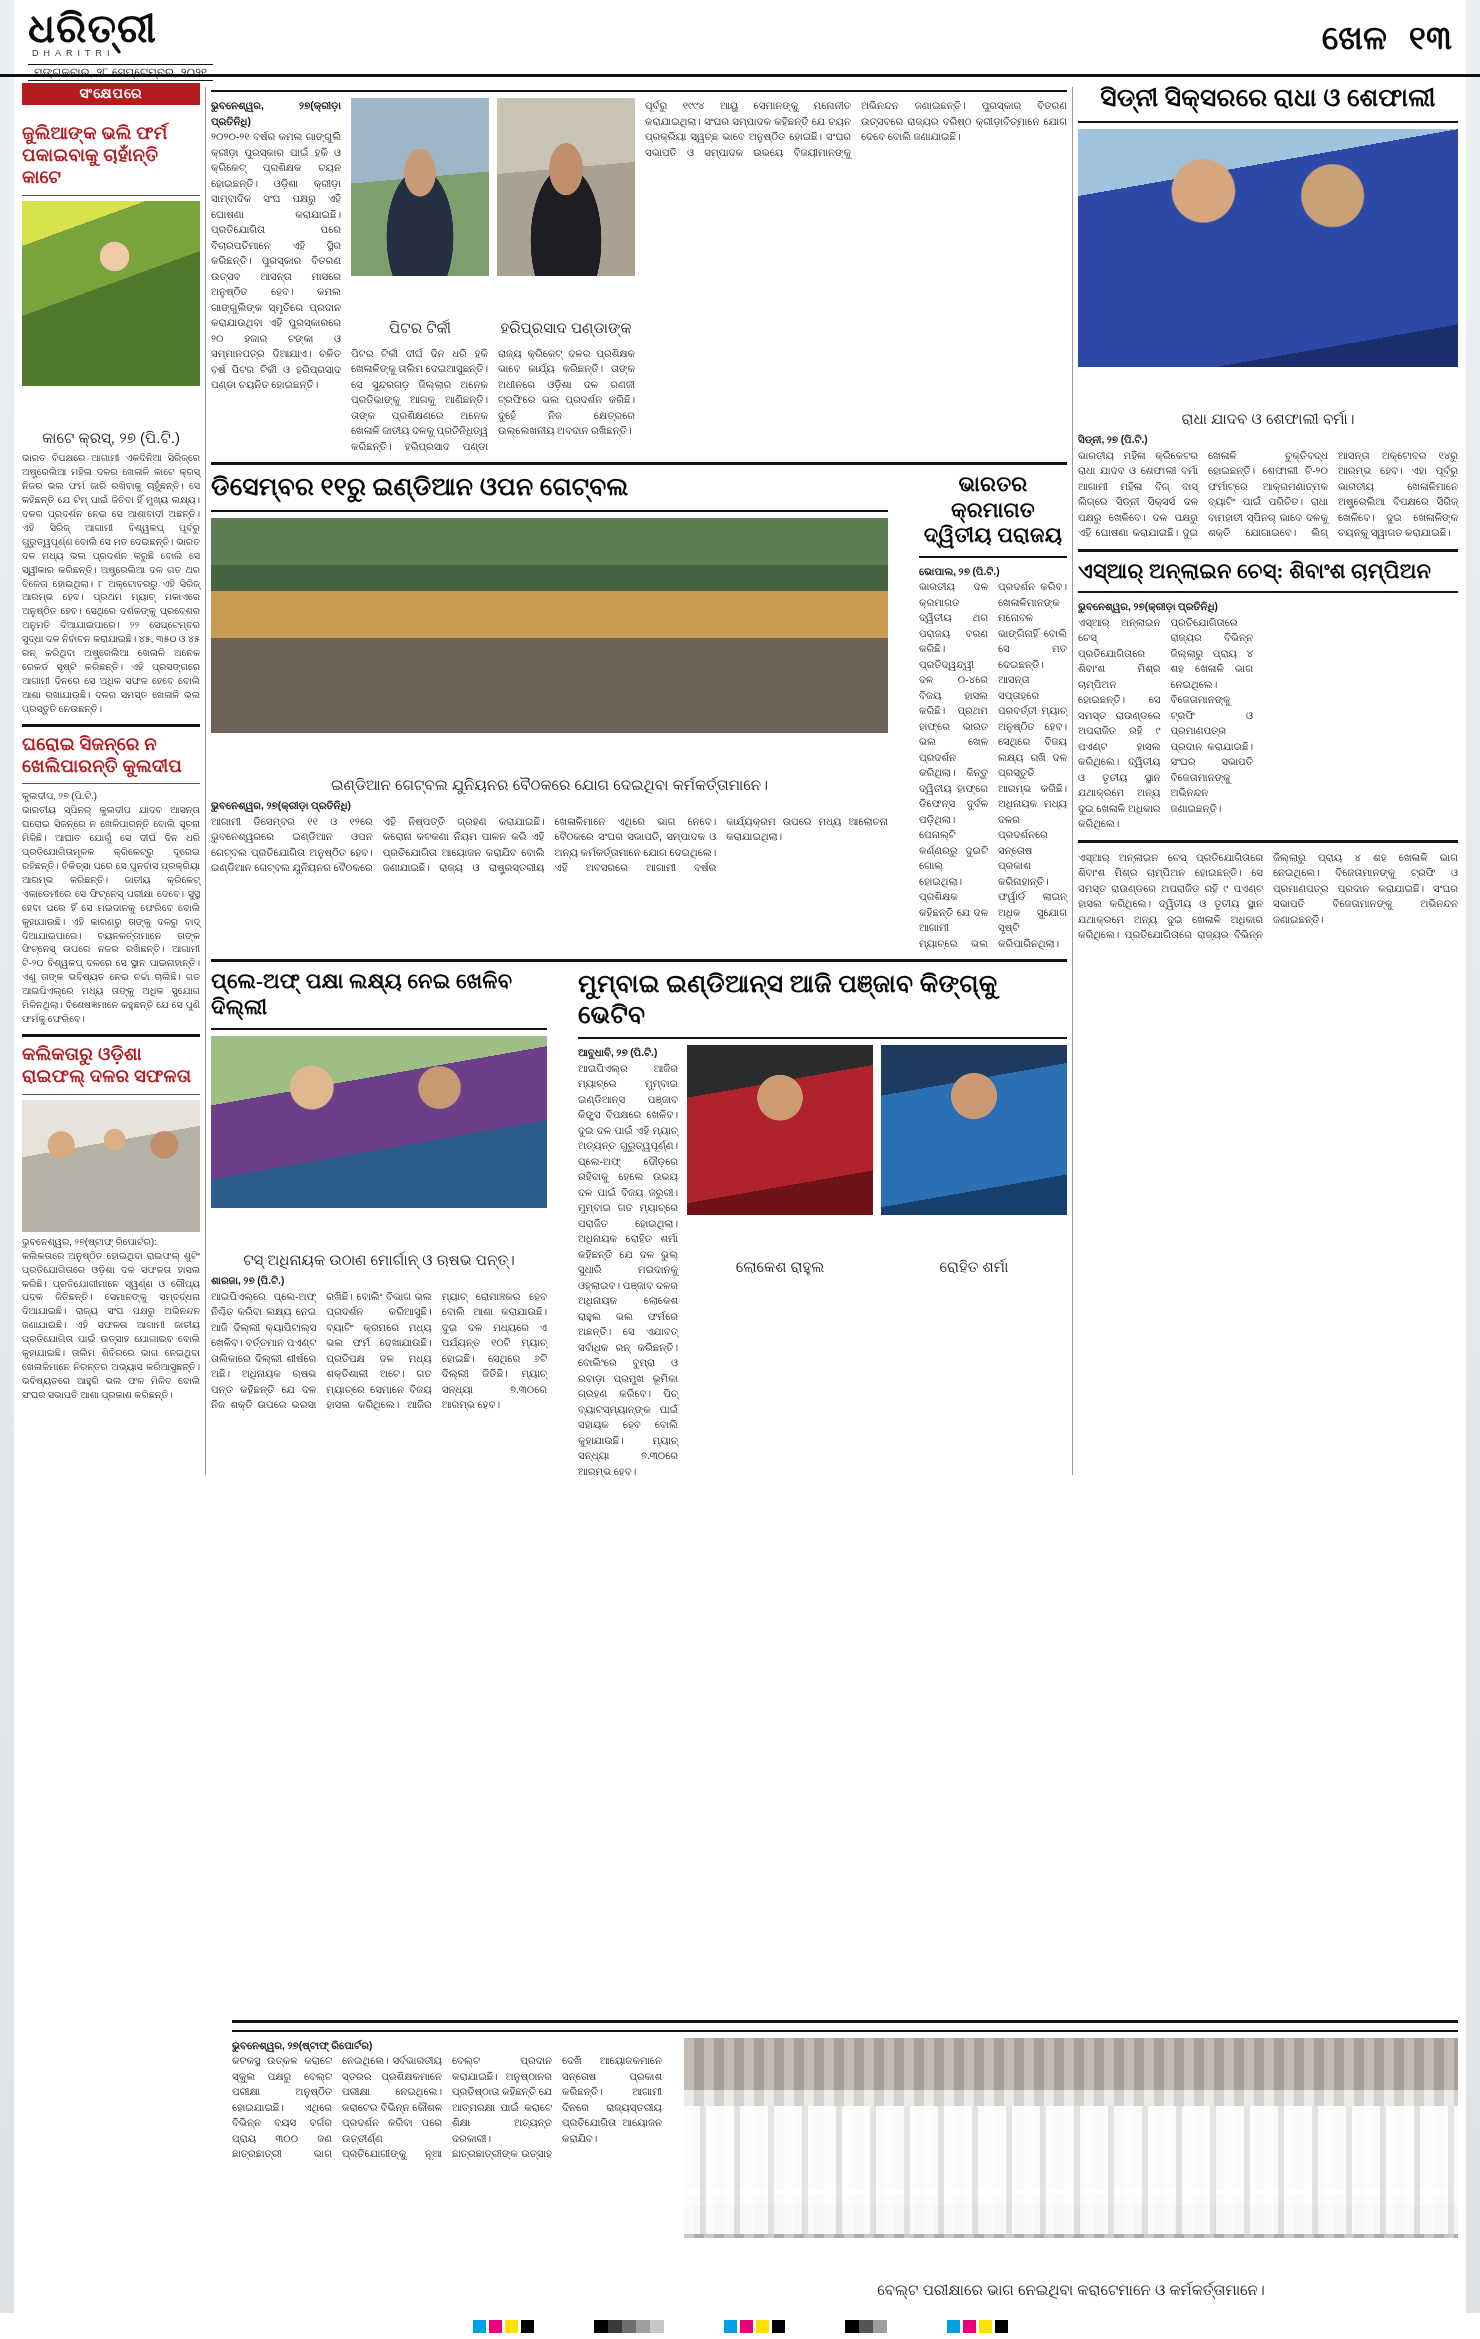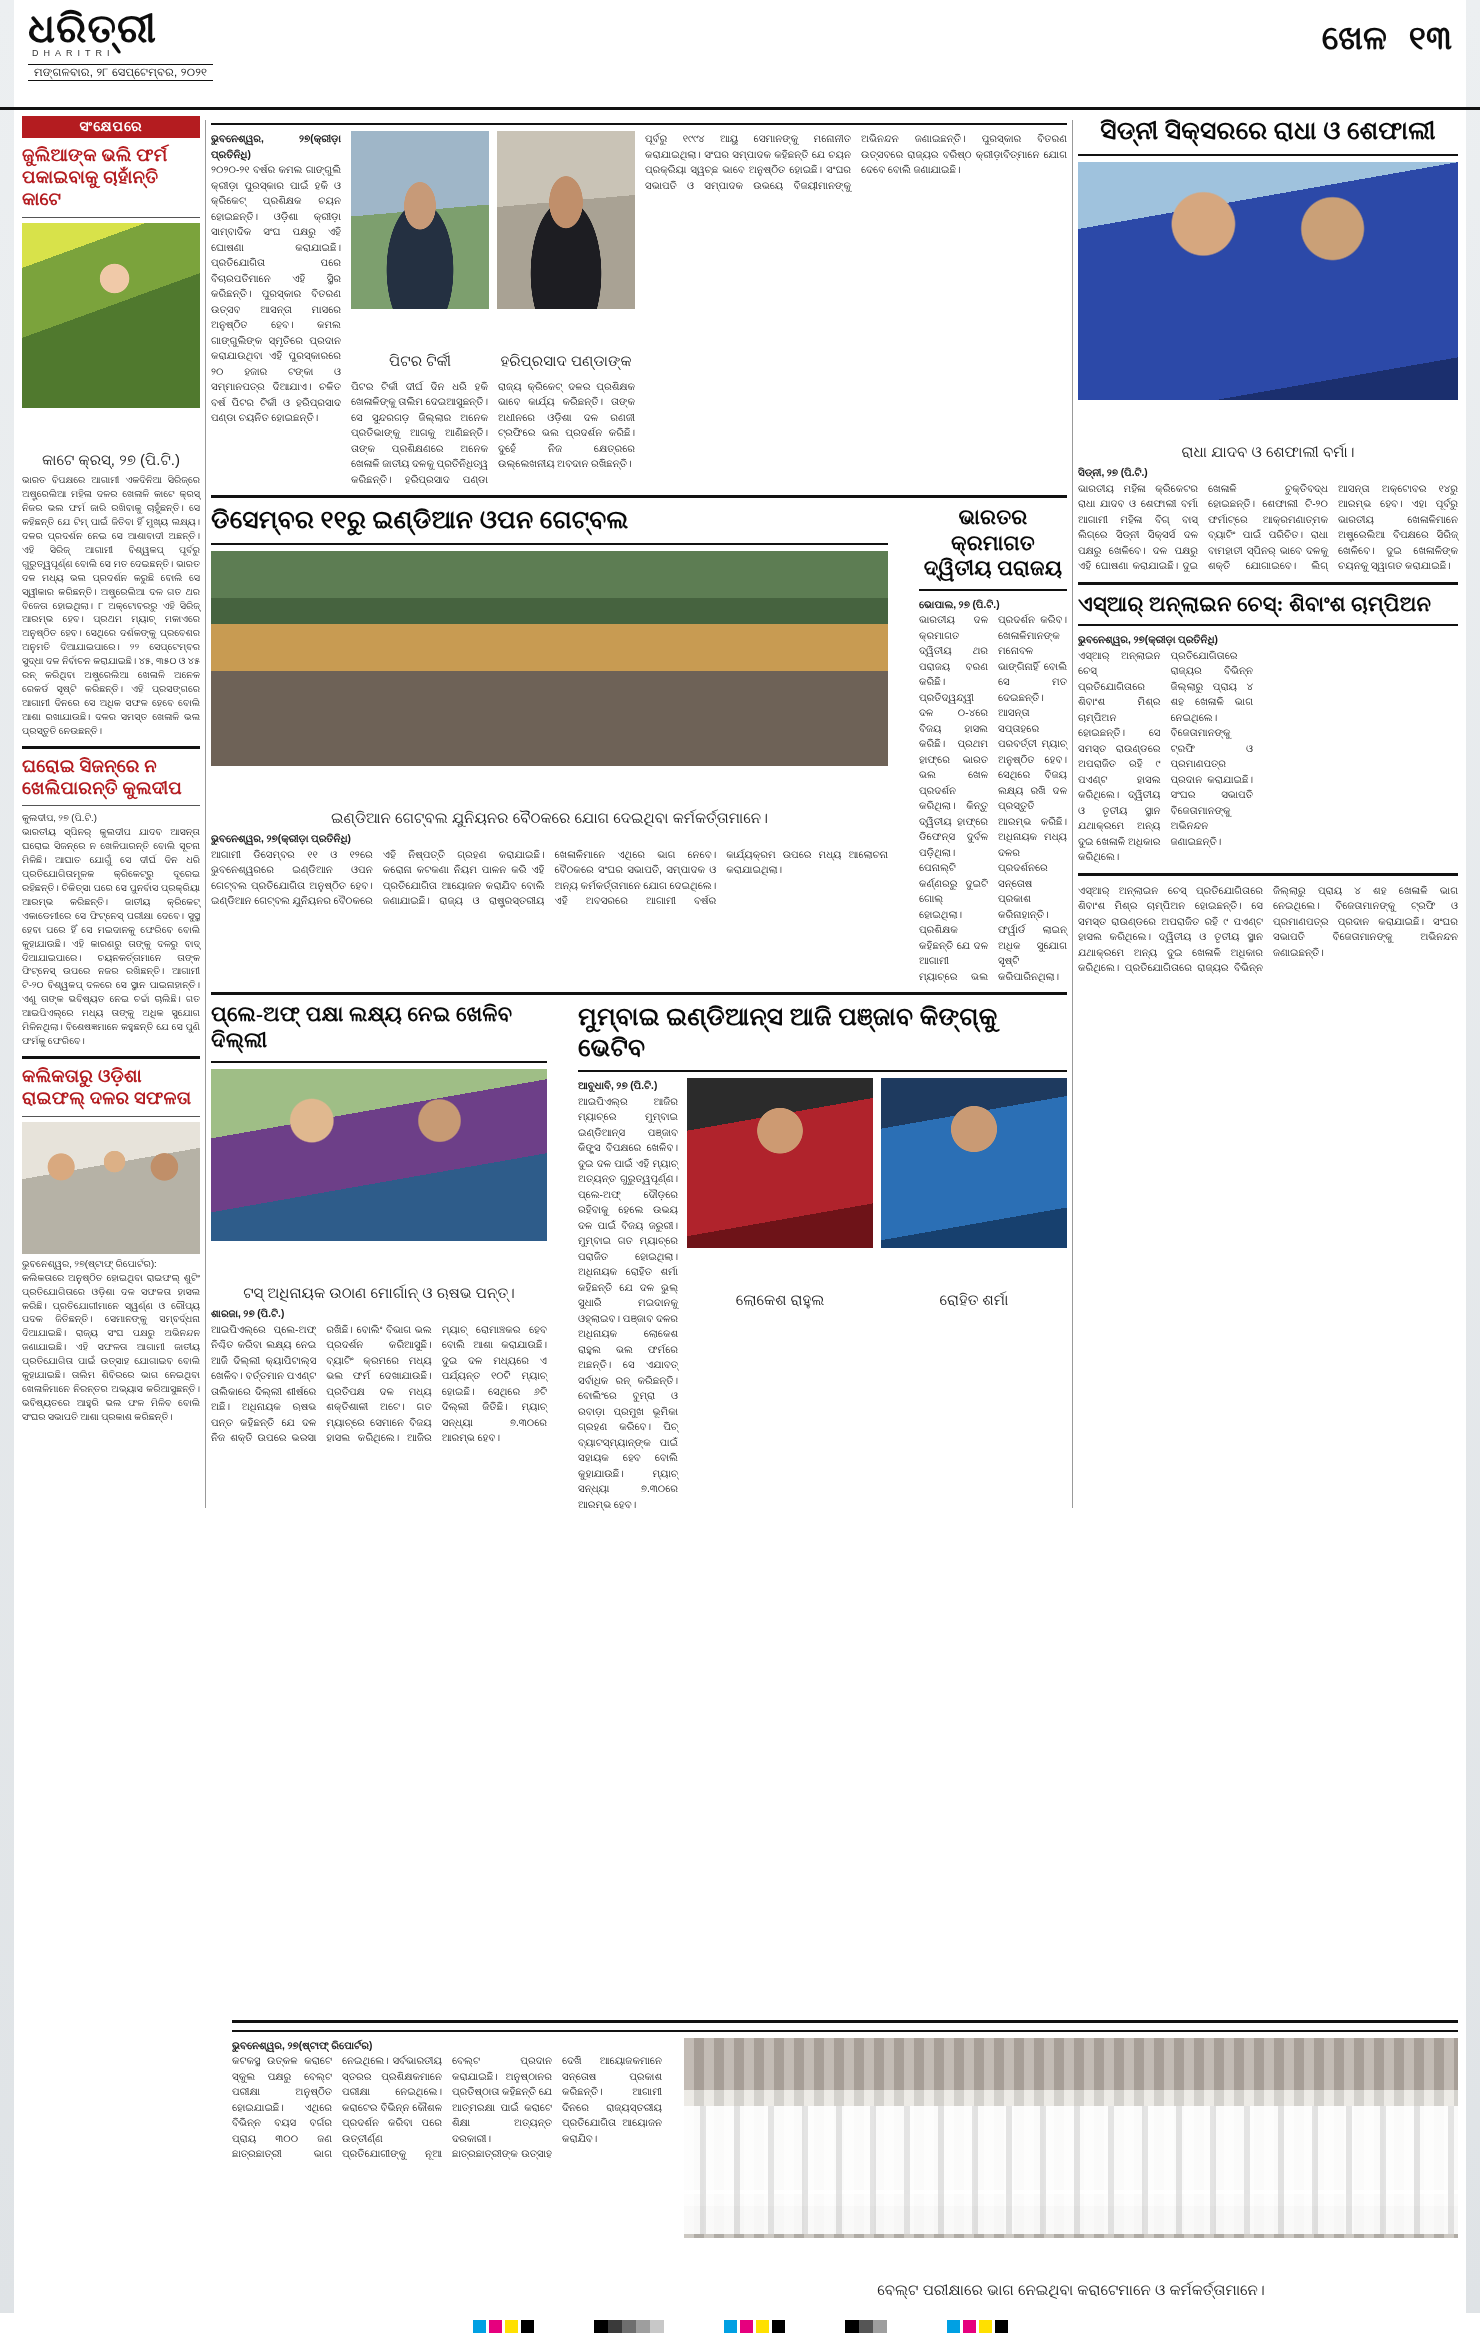--- a/index.html
+++ b/index.html
@@ -16,21 +16,21 @@
   .page {
     position: relative;
     width: 1480px;
     height: 2339px;
     padding: 0;
   }
 
   
   .masthead {
     position: relative;
-    height: 110px;
+    height: 77px;
     border-bottom: 3px solid #111;
     display: flex;
     align-items: flex-start;
     justify-content: space-between;
     padding: 8px 28px 0 28px;
   }
   .logo-wrap { display:flex; flex-direction:column; align-items:flex-start; }
   .logo-main {
     font-family: "Liberation Serif", serif;
     font-size: 40px;
@@ -92,21 +92,21 @@
 
   .section-badge {
     background: #b41c20;
     color: #fff;
     font-family: "Liberation Serif", serif;
     font-weight: bold;
     font-size: 14px;
     text-align: center;
     padding: 3px 0;
     letter-spacing: 1px;
-    margin-bottom: 7px;
+    margin-bottom: 18px;
   }
 
   .rule-thick { border-top: 2.5px solid #111; margin: 7px 0 6px 0; }
   .rule-thin  { border-top: 1px solid #555; margin: 6px 0 5px 0; }
   .rule-dbl { border-top:2.5px solid #111; border-bottom:1px solid #111; height:3px; margin:8px 0 7px; }
 
   
   .body-text {
     font-size: 10.2px;
     line-height: 1.52;

